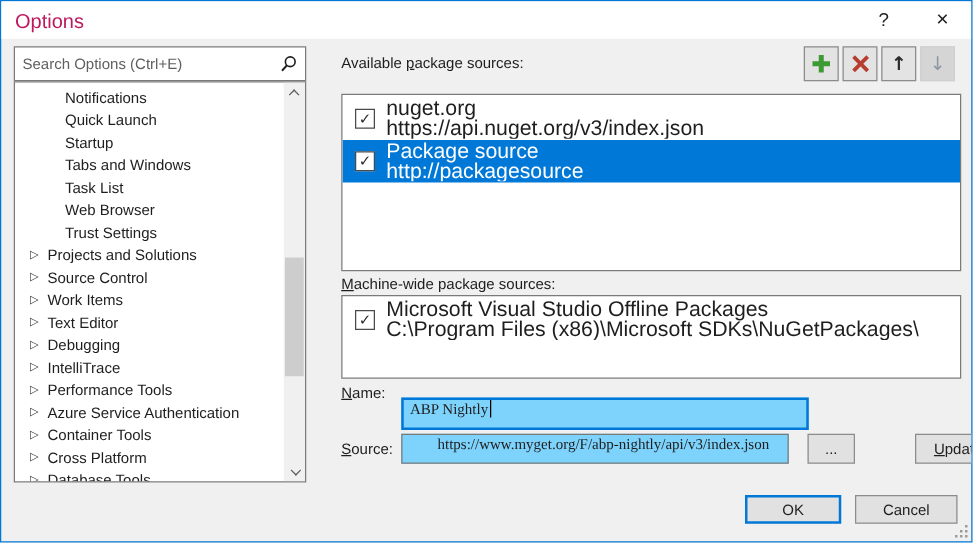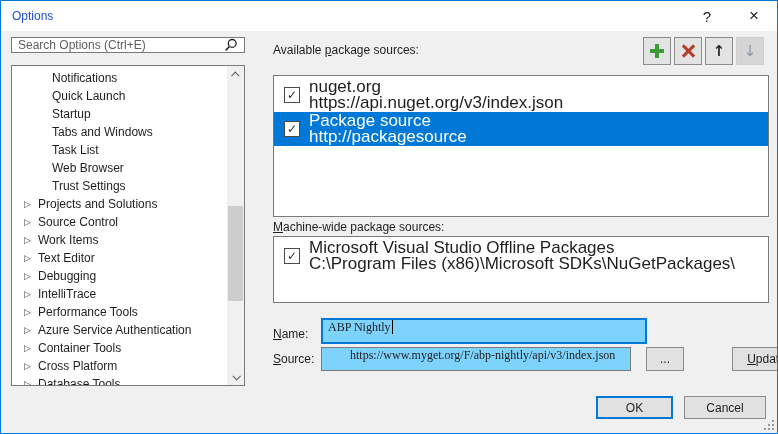--- a/index.html
+++ b/index.html
@@ -4,26 +4,26 @@
 <style>
   * { box-sizing: border-box; margin: 0; padding: 0; }
   body { font-family: "Liberation Sans", sans-serif; background: #fff; }
   .dialog {
     position: relative; width: 778px; height: 434px;
     background: #f0f0f0; border: 1px solid #0078d7;
     font-size: 12px; color: #1e1e1e; overflow: hidden;
   }
   
   .titlebar { position: absolute; left: 0; top: 0; width: 776px; height: 30px; background: #ffffff; }
-  .title { position: absolute; left: 11px; top: 8px; font-size: 12px; color: #1d4ed8; }
+  .title { position: absolute; left: 11px; top: 8px; font-size: 16px; color: #be185d; }
   .tb-btn { position: absolute; top: 0; width: 34px; height: 30px; display: flex; align-items: center; justify-content: center; font-size: 15px; color: #222; }
   .tb-help { left: 689px; }
   .tb-close { left: 736px; font-size: 17px; }
   
-  .searchbox { position: absolute; left: 10px; top: 36px; width: 234px; height: 16px; background: #fff; border: 1px solid #7a7a7a; display: flex; align-items: center; padding: 0 6px; }
+  .searchbox { position: absolute; left: 10px; top: 36px; width: 234px; height: 28px; background: #fff; border: 1px solid #7a7a7a; display: flex; align-items: center; padding: 0 6px; }
   .search-placeholder { color: #5f5f5f; flex: 1; }
   .search-icon { width: 14px; height: 14px; }
   .tree { position: absolute; left: 10px; top: 64px; width: 234px; height: 321px; background: #fff; border: 1px solid #7a7a7a; overflow: hidden; padding-top: 3px; }
   .tree-rows { width: 196px; }
   .tree-row { height: 18px; display: flex; align-items: center; padding-left: 12px; white-space: nowrap; }
   .tree-row .expander { width: 14px; font-family: "DejaVu Sans", sans-serif; font-size: 9px; color: #3c3c3c; flex: 0 0 14px; }
   .tree-row.child { padding-left: 40px; }
   
   .vscroll { position: absolute; right: 0; top: 0; bottom: 0; width: 17px; background: #f0f0f0; }
   .vs-arrow { position: absolute; left: 0; width: 17px; height: 17px; display: flex; align-items: center; justify-content: center; }
@@ -232,21 +232,21 @@
     <span class="checkbox">
       <span class="check-glyph">✓</span>
     </span>
     <div class="pkg-text">
       <div class="pkg-name">Microsoft Visual Studio Offline Packages</div>
       <div class="pkg-url">C:\Program Files (x86)\Microsoft SDKs\NuGetPackages\</div>
     </div>
   </div>
     </div>
 
-  <div class="field-label" style="top:326px;">
+  <div class="field-label" style="top:306px;">
     <span class="mn">N</span><span>ame:</span>
   </div>
   <div class="text-field name-field">
     <span>ABP Nightly</span>
       <span class="caret"></span>
   </div>
 
   <div class="field-label" style="top:351px;">
     <span class="mn">S</span><span>ource:</span>
   </div>

